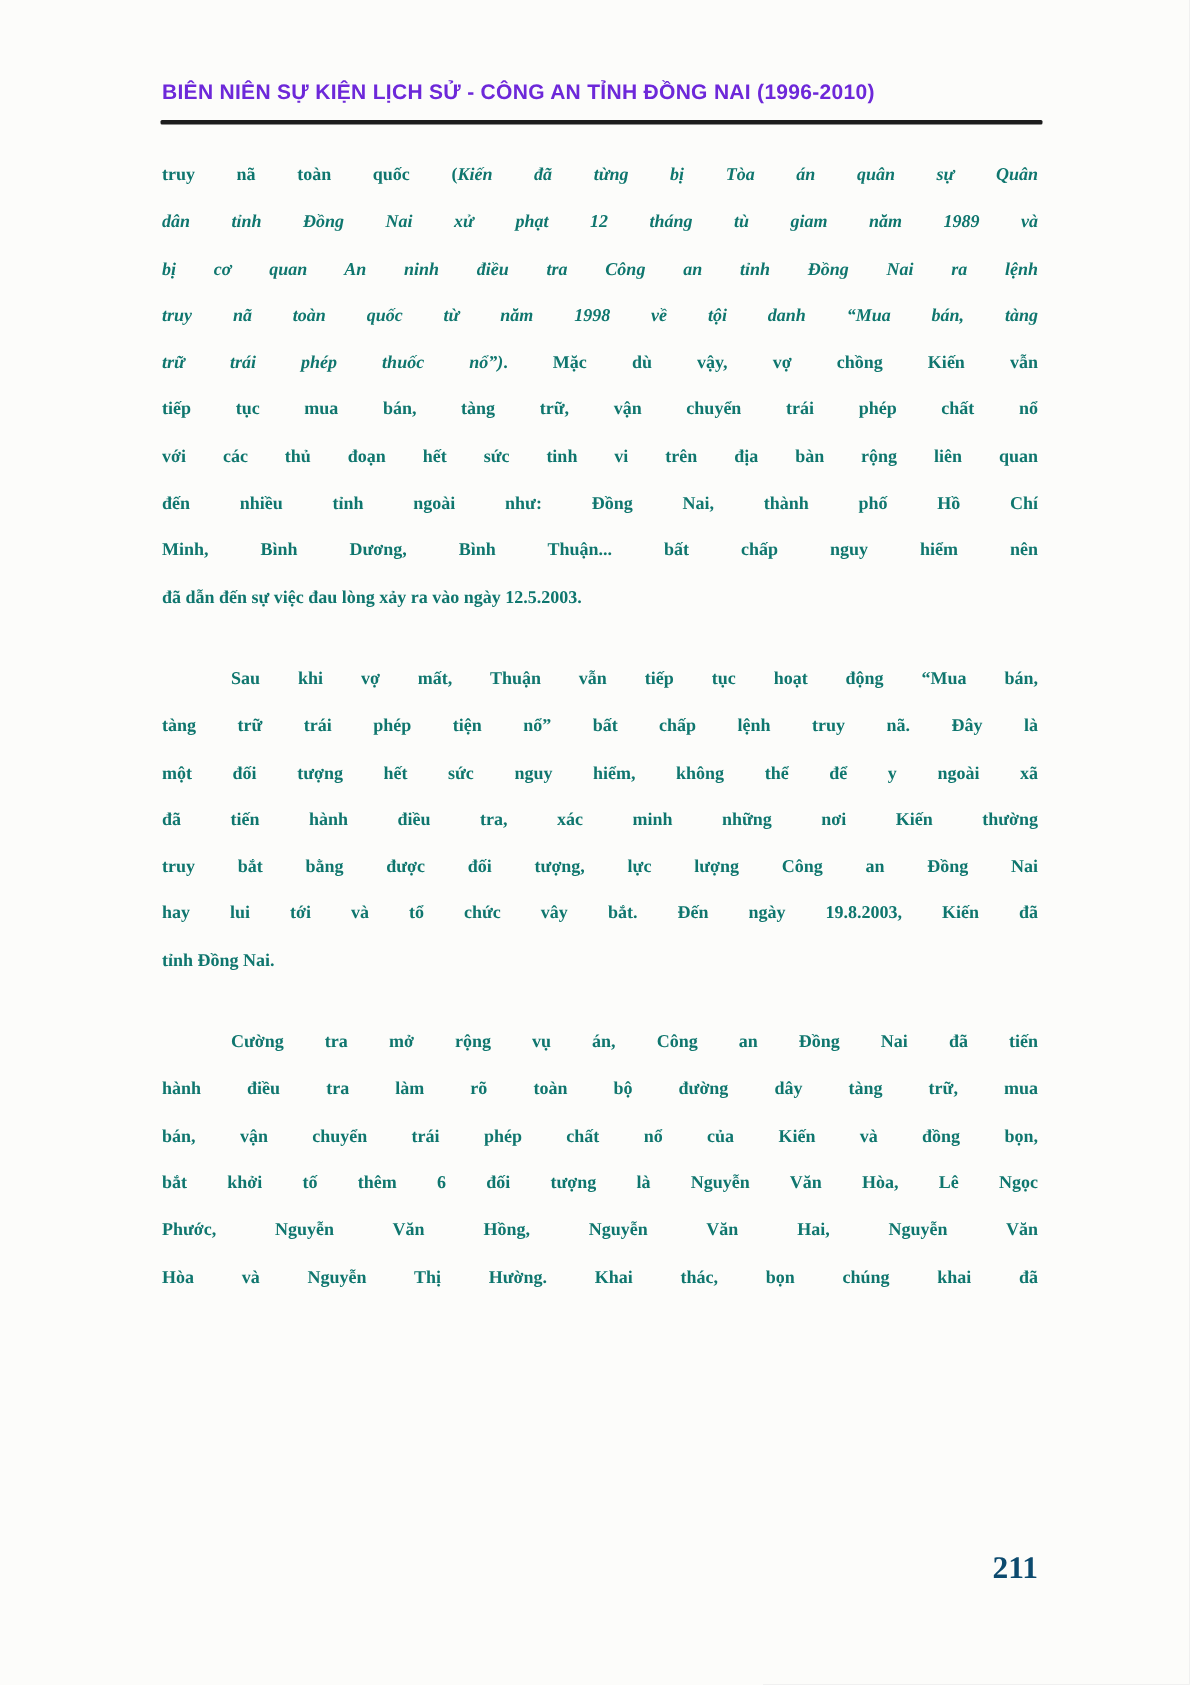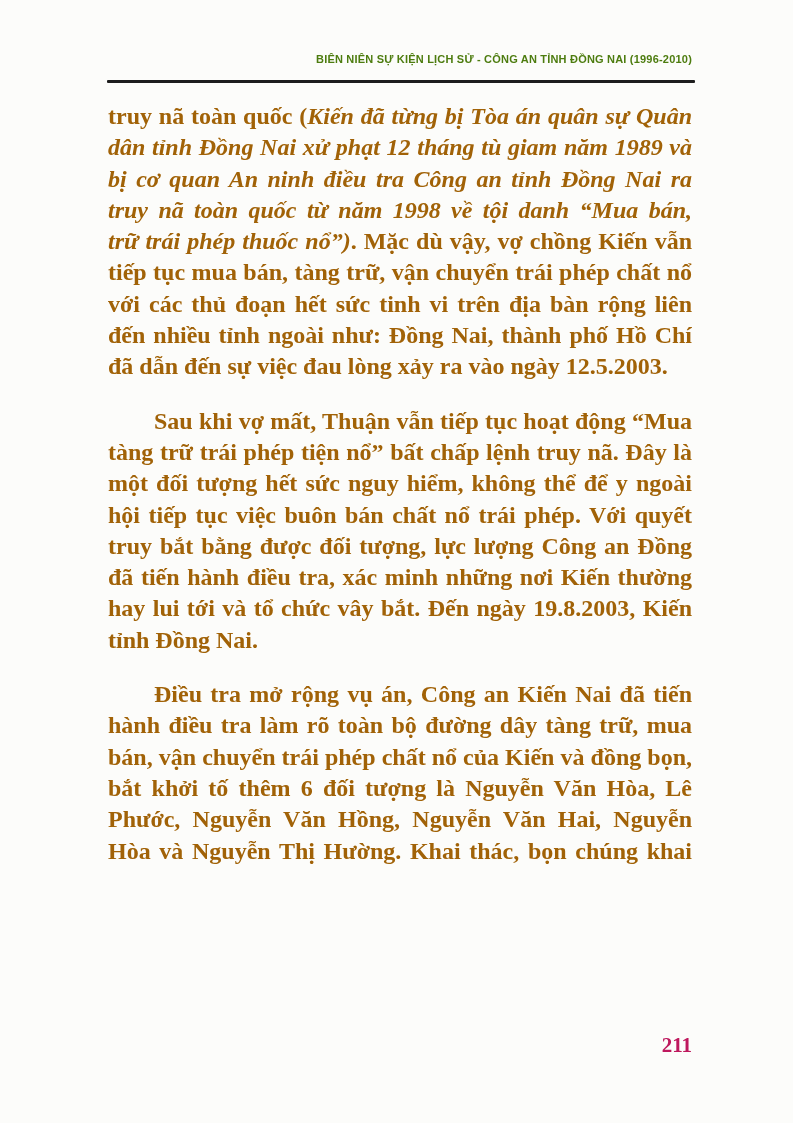--- a/index.html
+++ b/index.html
@@ -8,94 +8,93 @@
     width:793px; height:1123px;
     margin:0 auto;
     background:#fcfcfa;
     color:#171717;
     font-family:"Liberation Serif", serif;
     overflow:hidden;
   }
   .running-head {
     position:absolute;
     left:108px; width:584px; top:53px;
-    text-align:right;
     font-family:"Liberation Sans", sans-serif;
     font-weight:700;
-    font-size:11px;
+    font-size:14px;
     letter-spacing:0.2px;
-    color:#4d7c0f;
+    color:#6d28d9;
     white-space:nowrap;
   }
   .head-rule {
     position:absolute;
     left:107px; width:588px; top:80px;
     height:3px;
     background:#1d1d1d;
     border-radius:1px;
   }
   .text-block {
     position:absolute;
     left:108px; width:584px; top:101px;
-    font-size:24px;
+    font-size:12px;
     line-height:31.3px;
     font-weight:600;
-    color:#a16207;
+    color:#0f766e;
   }
   .paragraph { margin:0 0 23px 0; }
   .line {
     height:31.3px;
     overflow:hidden;
     text-align:justify;
     text-align-last:justify;
     hyphens:none;
   }
   .line.lastline { text-align-last:left; }
   .line.indent { text-indent:46px; }
   .it { font-style:italic; }
   .page-number {
     position:absolute;
     left:108px; width:584px; top:1033px;
     text-align:right;
     font-size:21px;
     font-weight:600;
-    color:#be185d;
+    color:#0c4a6e;
     font-family:"Liberation Serif", serif;
   }
 </style>
 </head>
 <body>
 
 <div class="page">
   <div class="running-head">BIÊN NIÊN SỰ KIỆN LỊCH SỬ - CÔNG AN TỈNH ĐỒNG NAI (1996-2010)</div>
   <div class="head-rule"></div>
   <div class="text-block">
       <div class="paragraph">
         <div class="line"><span class="">truy nã toàn quốc (</span><span class="it">Kiến đã từng bị Tòa án quân sự Quân</span></div>
         <div class="line"><span class="it">dân tỉnh Đồng Nai xử phạt 12 tháng tù giam năm 1989 và</span></div>
         <div class="line"><span class="it">bị cơ quan An ninh điều tra Công an tỉnh Đồng Nai ra lệnh</span></div>
         <div class="line"><span class="it">truy nã toàn quốc từ năm 1998 về tội danh “Mua bán, tàng</span></div>
         <div class="line"><span class="it">trữ trái phép thuốc nổ”)</span><span class="">. Mặc dù vậy, vợ chồng Kiến vẫn</span></div>
         <div class="line"><span class="">tiếp tục mua bán, tàng trữ, vận chuyển trái phép chất nổ</span></div>
         <div class="line"><span class="">với các thủ đoạn hết sức tinh vi trên địa bàn rộng liên quan</span></div>
         <div class="line"><span class="">đến nhiều tỉnh ngoài như: Đồng Nai, thành phố Hồ Chí</span></div>
+        <div class="line"><span class="">Minh, Bình Dương, Bình Thuận... bất chấp nguy hiểm nên</span></div>
         <div class="line lastline"><span class="">đã dẫn đến sự việc đau lòng xảy ra vào ngày 12.5.2003.</span></div>
       </div>
       <div class="paragraph">
         <div class="line indent"><span class="">Sau khi vợ mất, Thuận vẫn tiếp tục hoạt động “Mua bán,</span></div>
         <div class="line"><span class="">tàng trữ trái phép tiện nổ” bất chấp lệnh truy nã. Đây là</span></div>
         <div class="line"><span class="">một đối tượng hết sức nguy hiểm, không thể để y ngoài xã</span></div>
-        <div class="line"><span class="">hội tiếp tục việc buôn bán chất nổ trái phép. Với quyết tâm</span></div>
+        <div class="line"><span class="">đã tiến hành điều tra, xác minh những nơi Kiến thường</span></div>
         <div class="line"><span class="">truy bắt bằng được đối tượng, lực lượng Công an Đồng Nai</span></div>
-        <div class="line"><span class="">đã tiến hành điều tra, xác minh những nơi Kiến thường</span></div>
         <div class="line"><span class="">hay lui tới và tổ chức vây bắt. Đến ngày 19.8.2003, Kiến đã</span></div>
         <div class="line lastline"><span class="">tỉnh Đồng Nai.</span></div>
       </div>
       <div class="paragraph">
-        <div class="line indent"><span class="">Điều tra mở rộng vụ án, Công an Kiến Nai đã tiến</span></div>
+        <div class="line indent"><span class="">Cường tra mở rộng vụ án, Công an Đồng Nai đã tiến</span></div>
         <div class="line"><span class="">hành điều tra làm rõ toàn bộ đường dây tàng trữ, mua</span></div>
         <div class="line"><span class="">bán, vận chuyển trái phép chất nổ của Kiến và đồng bọn,</span></div>
         <div class="line"><span class="">bắt khởi tố thêm 6 đối tượng là Nguyễn Văn Hòa, Lê Ngọc</span></div>
         <div class="line"><span class="">Phước, Nguyễn Văn Hồng, Nguyễn Văn Hai, Nguyễn Văn</span></div>
         <div class="line"><span class="">Hòa và Nguyễn Thị Hường. Khai thác, bọn chúng khai đã</span></div>
       </div>
     </div>
   <div class="page-number">211</div>
 </div>
 

